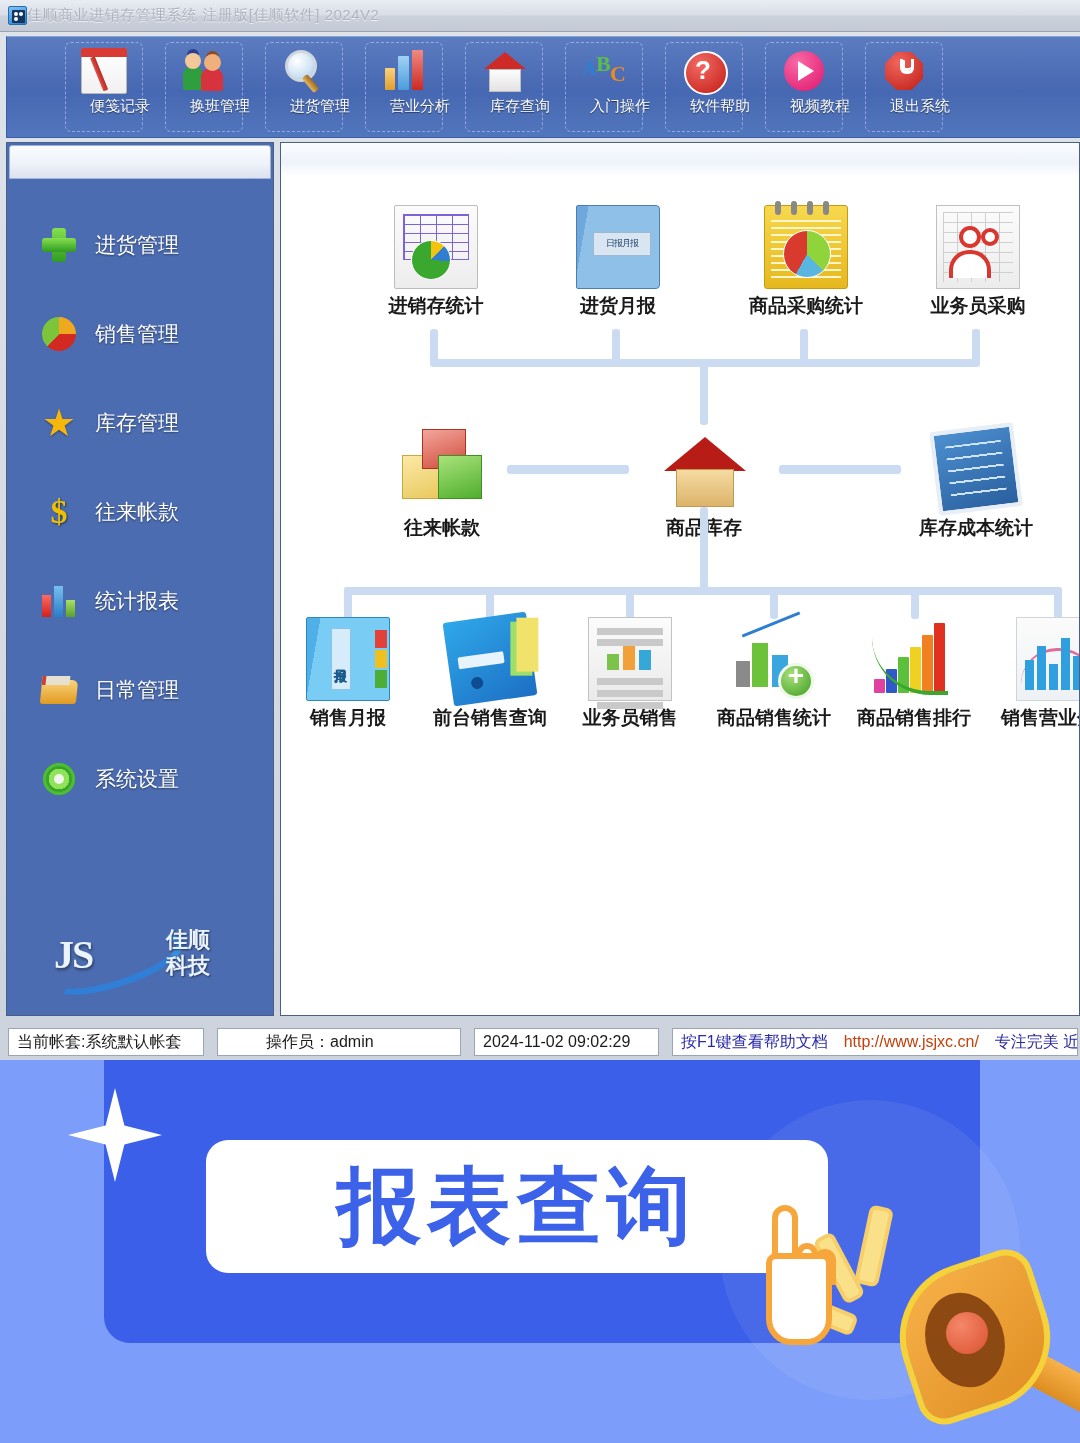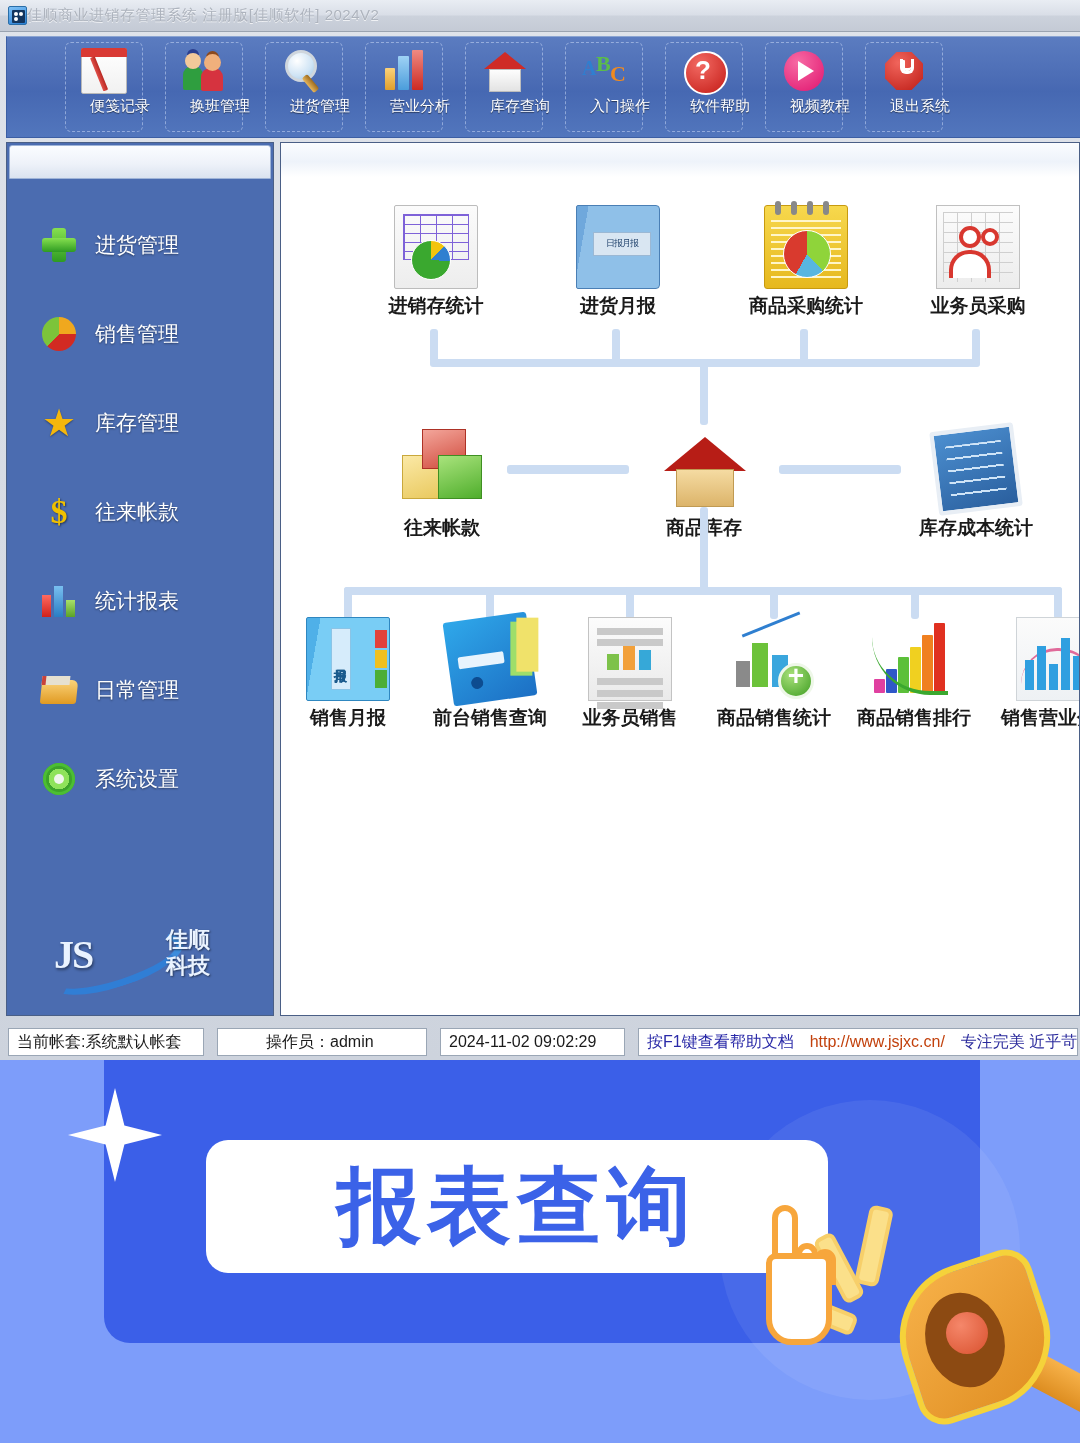--- a/index.html
+++ b/index.html
@@ -228,21 +228,21 @@
   
   .statusbar{
     position:absolute; left:6px; bottom:4px; width:1074px; height:34px;
     display:flex; align-items:flex-end; gap:13px; padding:0 2px;
   }
   .sf{
     background:#ffffff; border:1px solid #9aa6b5; height:28px;
     display:flex; align-items:center; padding:0 8px; font-size:16px; color:#1a1a1a;
     white-space:nowrap; overflow:hidden;
   }
-  .sf.f1{width:196px;} .sf.f2{width:210px;padding-left:48px;} .sf.f3{width:185px;}
+  .sf.f1{width:196px;} .sf.f2{width:244px;padding-left:48px;} .sf.f3{width:185px;}
   .sf.f4{flex:1; color:#2a2aa8; gap:16px; display:flex;}
   .sf .url{color:#c2410c;}
   .sf .slogan{color:#2a2a9c;}
 
   
   .banner{
     position:absolute; left:0; top:1060px; width:1080px; height:383px;
     background:#7d9dfa; overflow:hidden;
   }
   .banner-card{

